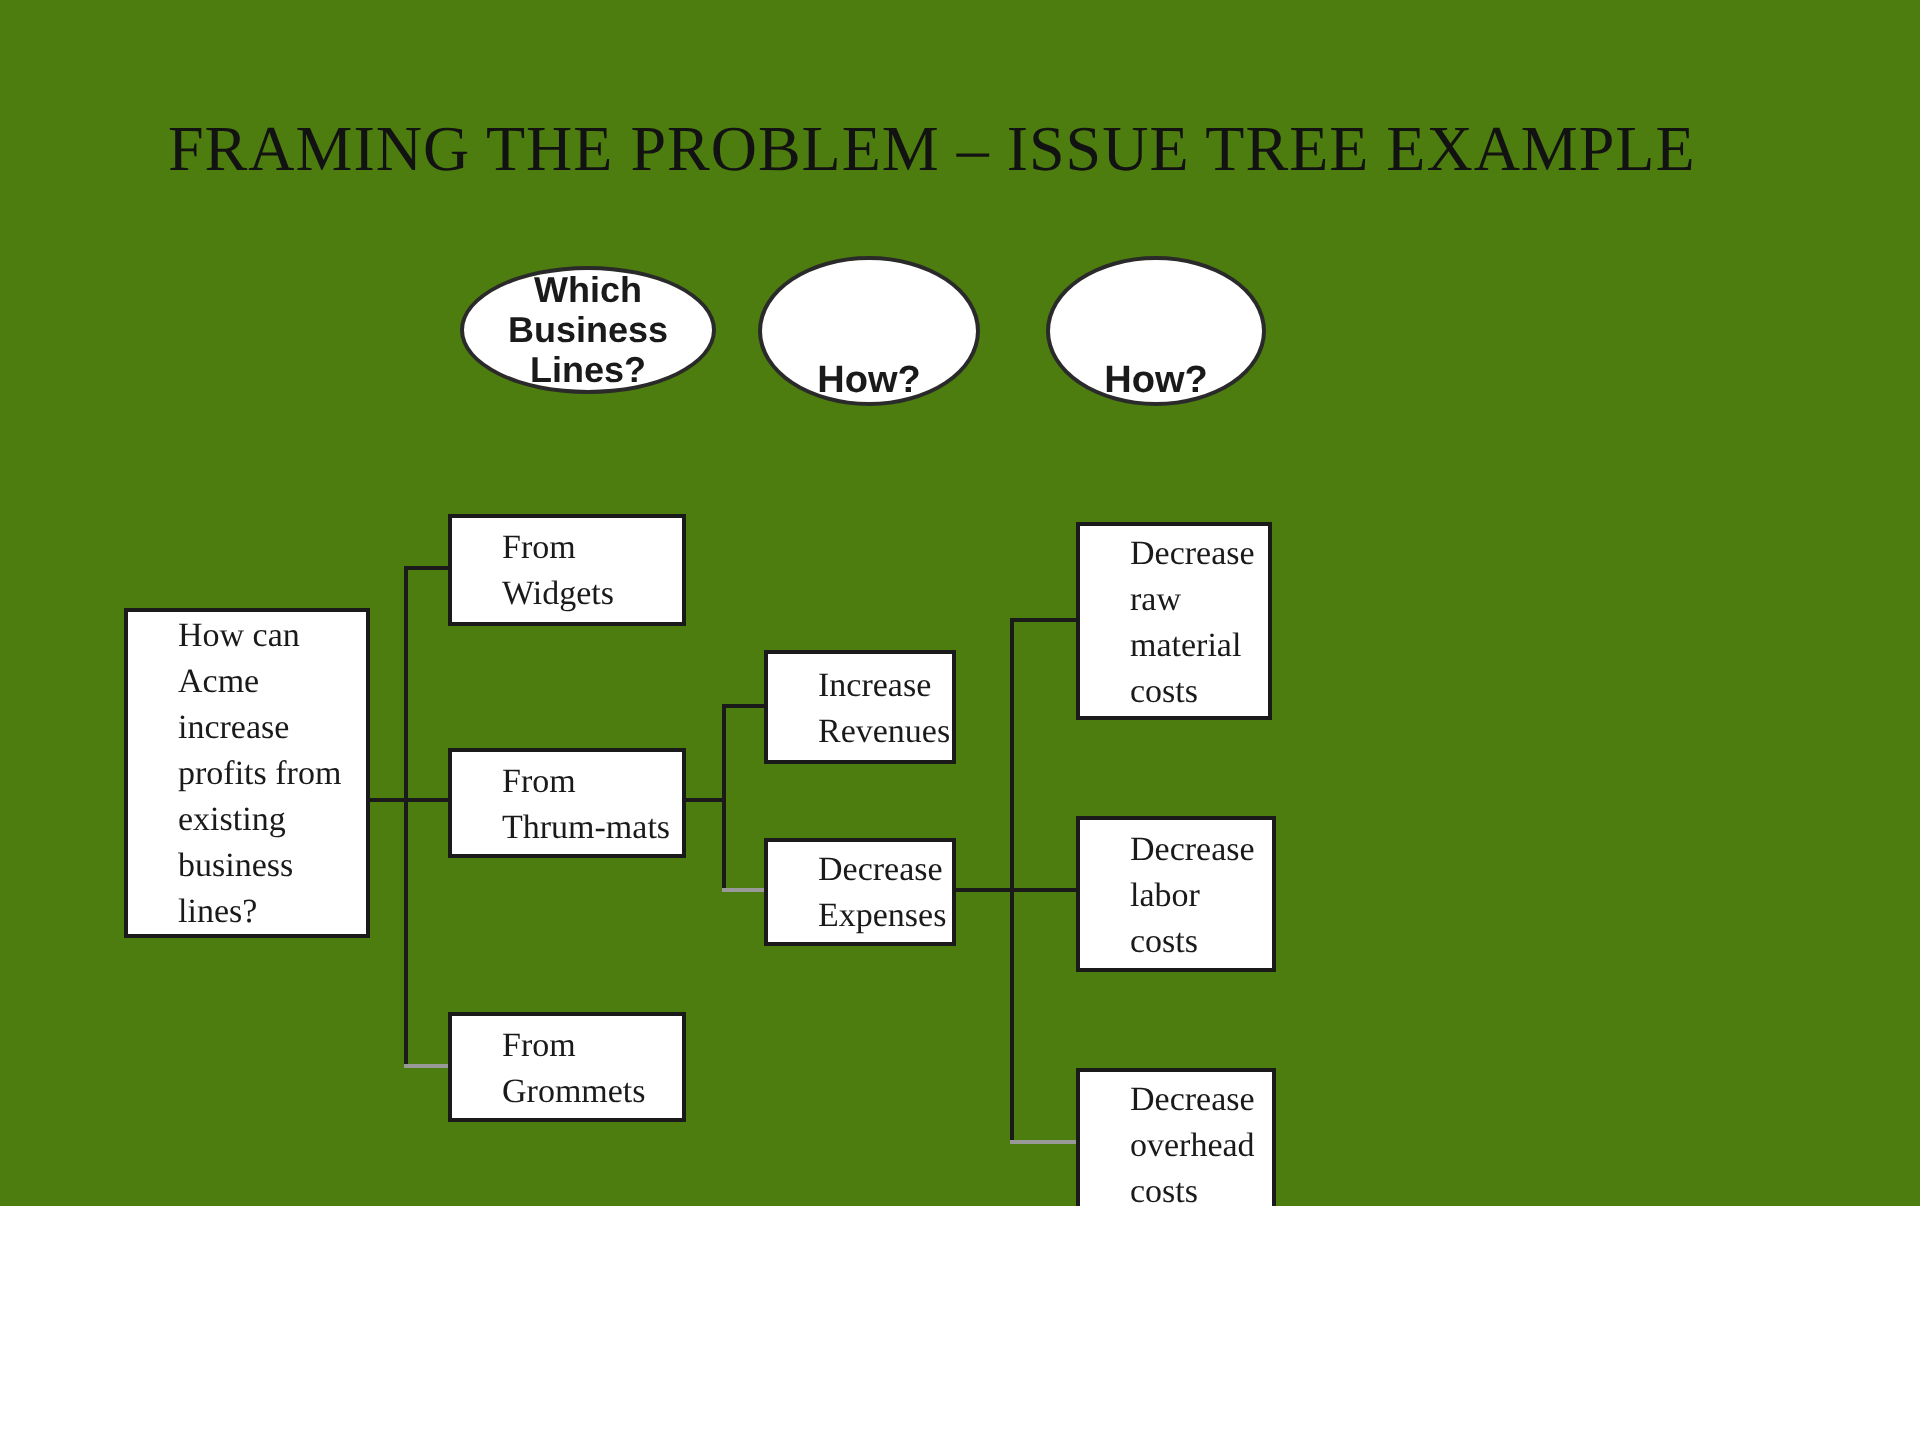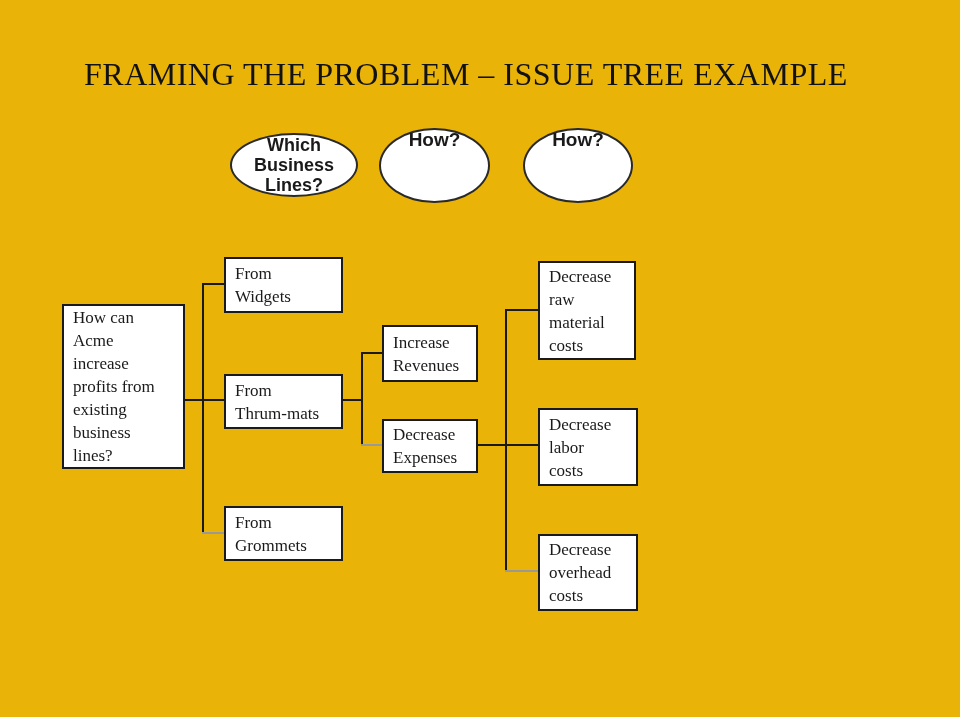--- a/index.html
+++ b/index.html
@@ -1,39 +1,39 @@
 <!DOCTYPE html>
 <html><head>
 <meta charset="utf-8">
 <style>
   html,body { margin:0; padding:0; background:#ffffff; }
   .slide {
-    position:relative; width:960px; height:717px; background:#eab308;
+    position:relative; width:960px; height:603px; background:#4d7c0f;
     font-family:"Liberation Serif", serif; overflow:hidden;
   }
   .title {
     position:absolute; left:84px; top:56px;
     font-size:32px; color:#121212; white-space:nowrap; letter-spacing:0.5px;
   }
   .ellipse {
     position:absolute; box-sizing:border-box;
     border:2px solid #2a2a2a; border-radius:50%;
-    display:flex; align-items:flex-start; justify-content:center;
+    display:flex; align-items:flex-end; justify-content:center;
     font-family:"Liberation Sans", sans-serif; font-weight:bold; color:#1a1a1a;
     text-align:center; background:#ffffff;
   }
   .ellipse .lbl { white-space:pre-line; line-height:20px; }
   .e1 { left:230px; top:133px; width:128px; height:64px; font-size:18px; }
   .e2 { left:379px; top:128px; width:111px; height:75px; font-size:19px; }
   .e3 { left:523px; top:128px; width:110px; height:75px; font-size:19px; }
 
   .node {
     position:absolute; box-sizing:border-box;
     border:2px solid #1a1a1a; background:#ffffff;
-    display:flex; align-items:center; color:#1a1a1a; font-size:17px;
+    display:flex; align-items:center; color:#1a1a1a; font-size:17px;padding-left:16px;
   }
   .node .lbl { white-space:pre-line; line-height:23px; padding:2px 2px 2px 9px; }
 
   .n-root      { left:62px;  top:304px; width:123px; height:165px; }
   .n-widgets   { left:224px; top:257px; width:119px; height:56px; }
   .n-thrum     { left:224px; top:374px; width:119px; height:55px; }
   .n-grommets  { left:224px; top:506px; width:119px; height:55px; }
   .n-revenues  { left:382px; top:325px; width:96px;  height:57px; }
   .n-expenses  { left:382px; top:419px; width:96px;  height:54px; }
   .n-raw       { left:538px; top:261px; width:98px;  height:99px; }

